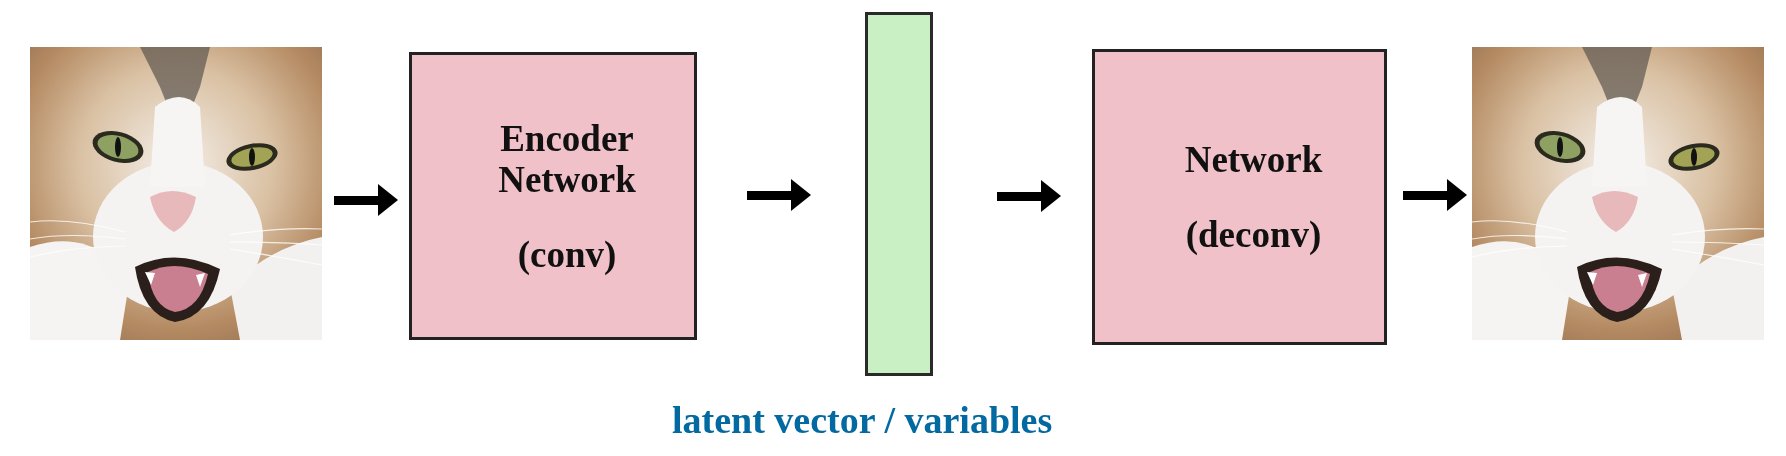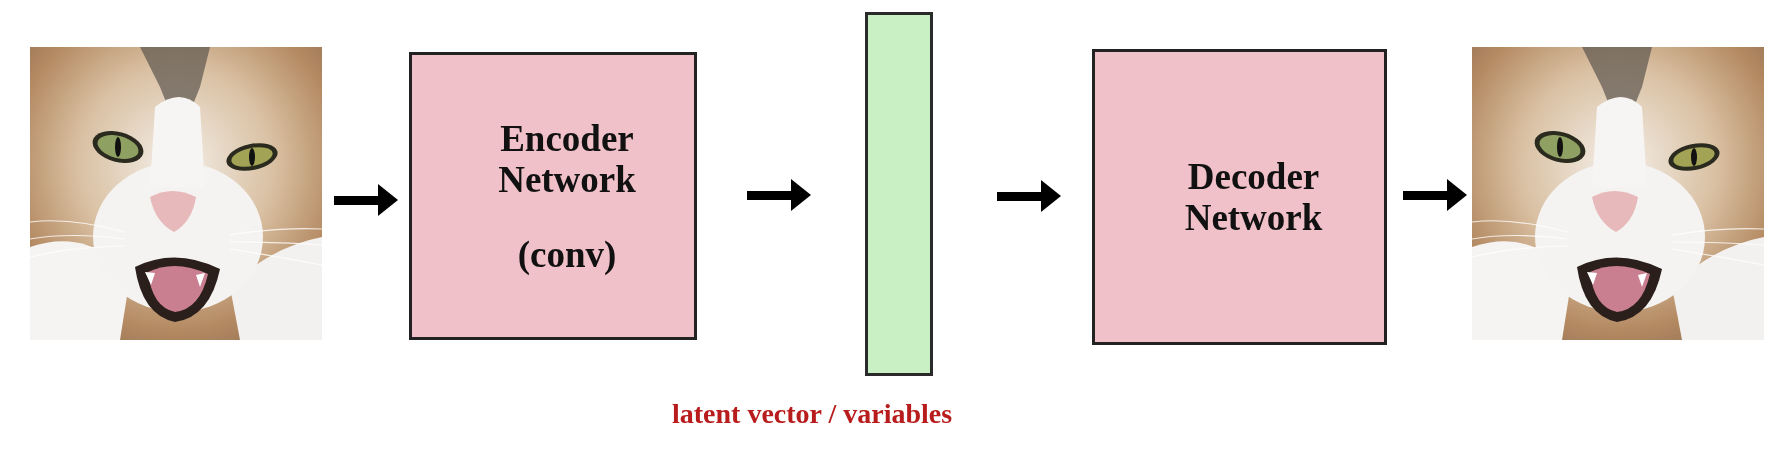--- a/index.html
+++ b/index.html
@@ -8,21 +8,21 @@
   .cat { position: absolute; width: 292px; height: 293px; overflow: hidden; }
   .cat svg { display: block; width: 100%; height: 100%; }
   .net-box { position: absolute; box-sizing: border-box; border: 3px solid #222;
              display: flex; flex-direction: column; align-items: center; justify-content: center;
              color: #111; font-weight: bold; text-align: center; padding-left: 28px; }
   .net-title { font-size: 37px; line-height: 41px; font-family: "Liberation Serif", "DejaVu Serif", serif; }
   .net-sub { font-size: 37px; line-height: 41px; margin-top: 34px; font-family: "Liberation Serif", "DejaVu Serif", serif; text-align: center; }
   .latent { position: absolute; box-sizing: border-box; border: 3px solid #2a2a2a; }
   .arrow { position: absolute; width: 64px; height: 34px; }
   .arrow svg { display: block; width: 100%; height: 100%; }
-  .latent-label { position: absolute; font-size: 28px; font-weight: bold; color: #b91c1c;
+  .latent-label { position: absolute; font-size: 38px; font-weight: bold; color: #0369a1;
                   white-space: nowrap; font-family: "Liberation Serif", "DejaVu Serif", serif; }
 </style>
 </head>
 <body>
 
 <div class="cat" style="left:30px; top:47px;">
   <svg viewBox="0 0 292 293">
     <defs>
       <radialGradient id="furA" cx="50%" cy="40%" r="75%">
         <stop offset="0%" stop-color="#f4efe9"></stop>
@@ -82,22 +82,22 @@
 <div class="latent" style="left:865px; top:12px; width:68px; height:364px; background:#C8F0C4;"></div>
 
 <div class="arrow" style="left:997px; top:179px;">
   <svg viewBox="0 0 64 34">
     <rect x="0" y="13" width="48" height="9" fill="#000"></rect>
     <polygon points="44,1 64,17 44,33" fill="#000"></polygon>
   </svg>
 </div>
 
 <div class="net-box" style="left:1092px; top:49px; width:295px; height:296px; background:#F1C1C9;">
-  <div class="net-title">Decoder</div>
   <div class="net-title">Network</div>
+  <div class="net-sub">(deconv)</div>
 </div>
 
 <div class="arrow" style="left:1403px; top:178px;">
   <svg viewBox="0 0 64 34">
     <rect x="0" y="13" width="48" height="9" fill="#000"></rect>
     <polygon points="44,1 64,17 44,33" fill="#000"></polygon>
   </svg>
 </div>
 
 <div class="cat" style="left:1472px; top:47px;">

